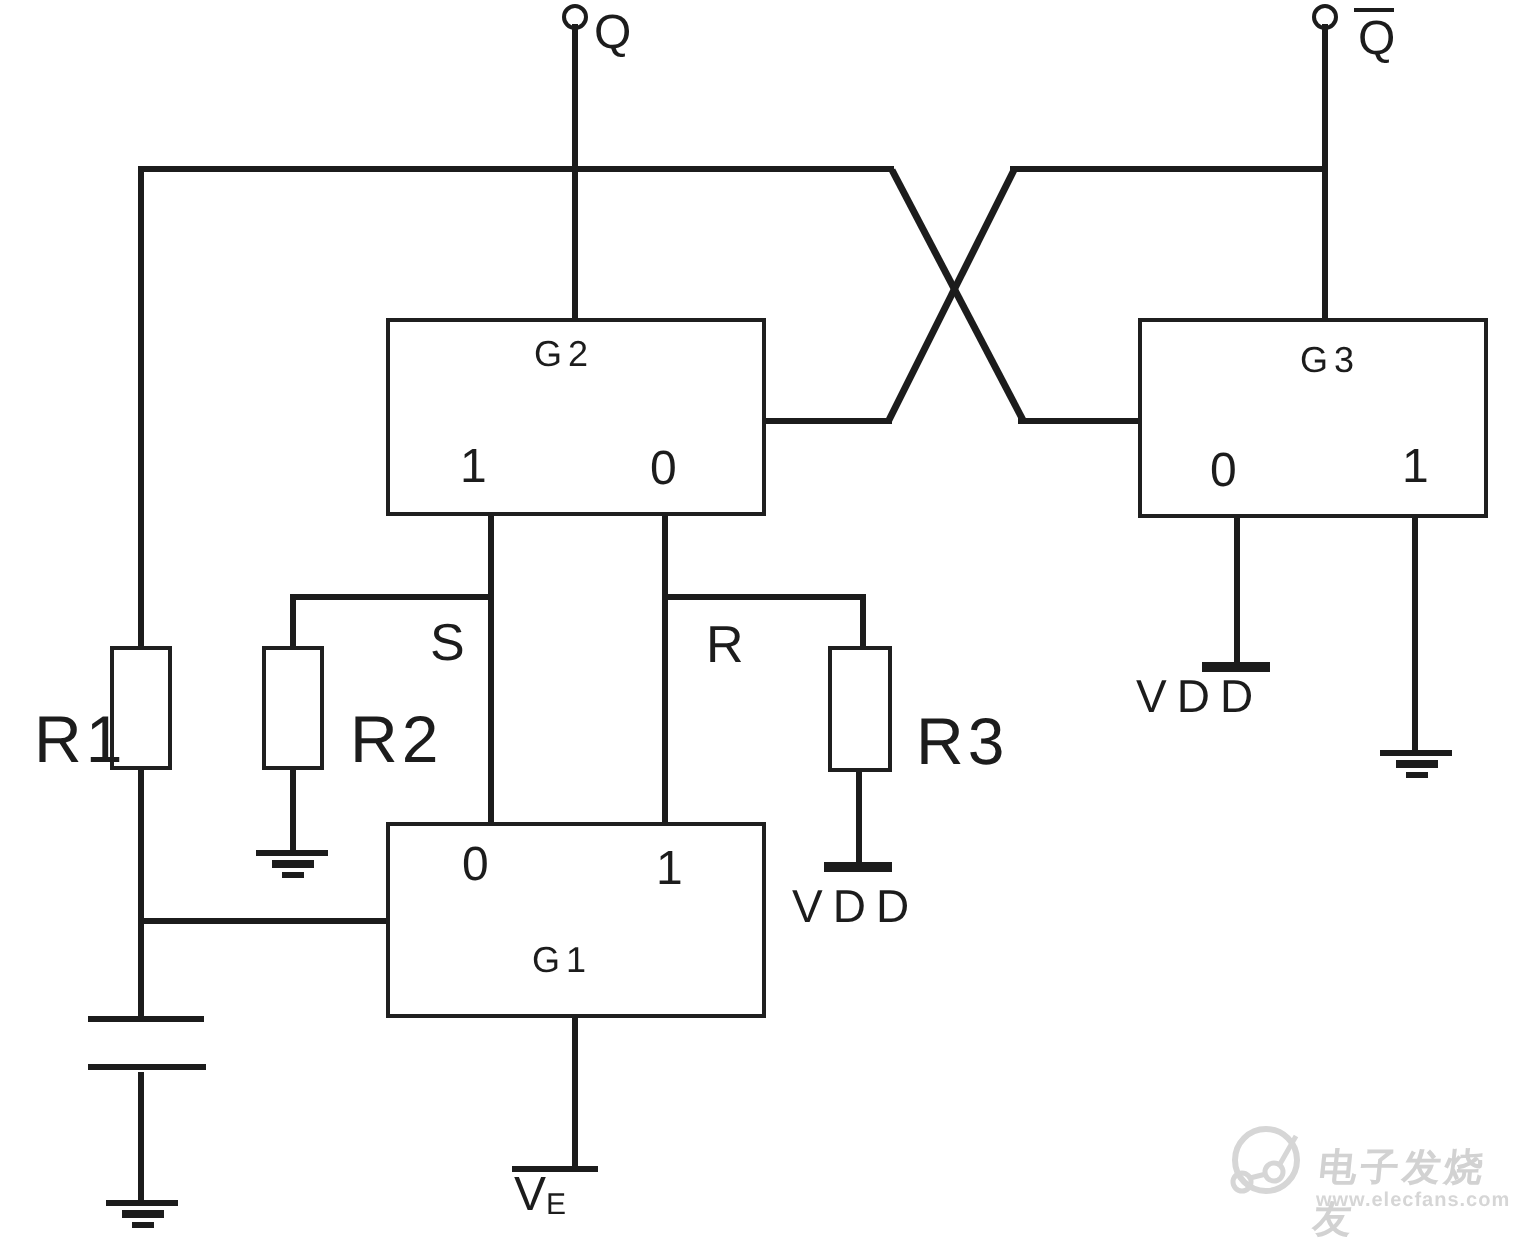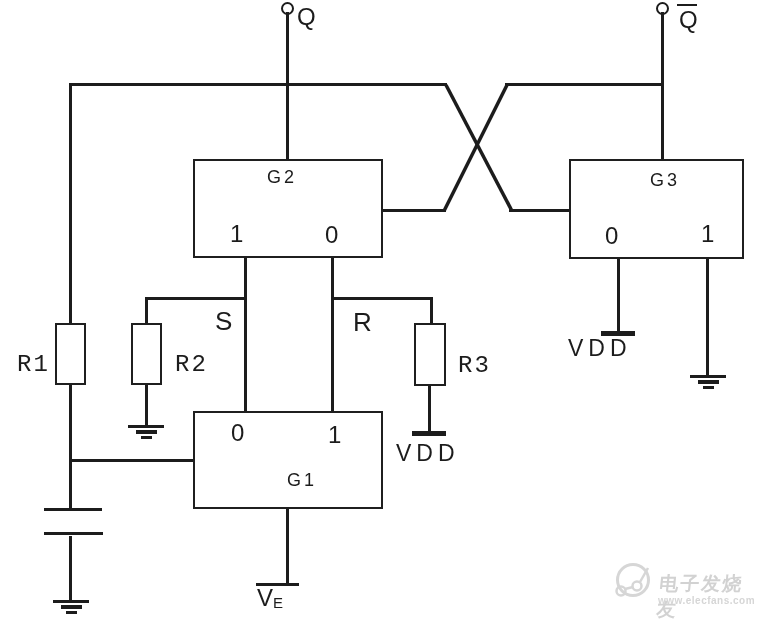--- a/index.html
+++ b/index.html
@@ -6,21 +6,21 @@
   #canvas{
     position:relative;width:761px;height:619px;background:#ffffff;overflow:hidden;
     font-family:"Liberation Sans",sans-serif;color:#1c1c1c;
   }
   .wh{position:absolute;height:3px;background:#1c1c1c;}
   .wv{position:absolute;width:3px;background:#1c1c1c;}
   .box{position:absolute;border:2px solid #1f1f1f;background:#ffffff;box-sizing:border-box;}
   .txt{position:absolute;line-height:1;white-space:nowrap;color:#1c1c1c;}
   .gate-label{font-size:18px;letter-spacing:3px;}
   .pin{font-size:24px;}
-  .rlabel{font-size:24px;letter-spacing:2px;font-family:Liberation Mono, monospace;}
+  .rlabel{font-size:33px;letter-spacing:2px;}
   .netlabel{font-size:26px;}
   .vddlabel{font-size:23px;letter-spacing:5px;}
   .qlabel{font-size:24px;}
   .ground{position:absolute;display:flex;flex-direction:column;align-items:center;gap:2px;}
   .ground .b1{width:36px;height:3px;background:#1c1c1c;}
   .ground .b2{width:21px;height:4px;background:#1c1c1c;}
   .ground .b3{width:11px;height:3px;background:#1c1c1c;}
   .rail{position:absolute;height:5px;background:#1c1c1c;}
   .plate{position:absolute;height:3px;background:#1c1c1c;}
   .term{position:absolute;width:9px;height:9px;border:2.5px solid #1c1c1c;border-radius:50%;background:#fff;box-sizing:content-box;}
@@ -82,21 +82,21 @@
   <span class="txt pin" style="left:325px;top:223px;">0</span>
 
   <div class="box" style="left:569px;top:159px;width:175px;height:100px;"></div>
   <span class="txt gate-label" style="left:650px;top:171px;text-align:center;">G3</span>
   <span class="txt pin" style="left:605px;top:224px;">0</span>
   <span class="txt pin" style="left:701px;top:222px;">1</span>
 
   <div class="box" style="left:193px;top:411px;width:190px;height:98px;"></div>
   <span class="txt pin" style="left:231px;top:421px;">0</span>
   <span class="txt pin" style="left:328px;top:423px;">1</span>
-  <span class="txt gate-label" style="left:266px;top:471px;margin-left:21px;">G1</span>
+  <span class="txt gate-label" style="left:266px;top:471px;">G1</span>
 
   <div class="box" style="left:55px;top:323px;width:31px;height:62px;"></div>
   <span class="txt rlabel" style="left:17px;top:353px;">R1</span>
   <div class="box" style="left:131px;top:323px;width:31px;height:62px;"></div>
   <span class="txt rlabel" style="left:175px;top:353px;">R2</span>
   <div class="box" style="left:414px;top:323px;width:32px;height:63px;"></div>
   <span class="txt rlabel" style="left:458px;top:354px;">R3</span>
 
   <span class="txt netlabel" style="left:215px;top:308px;">S</span>
   <span class="txt netlabel" style="left:353px;top:309px;">R</span>

